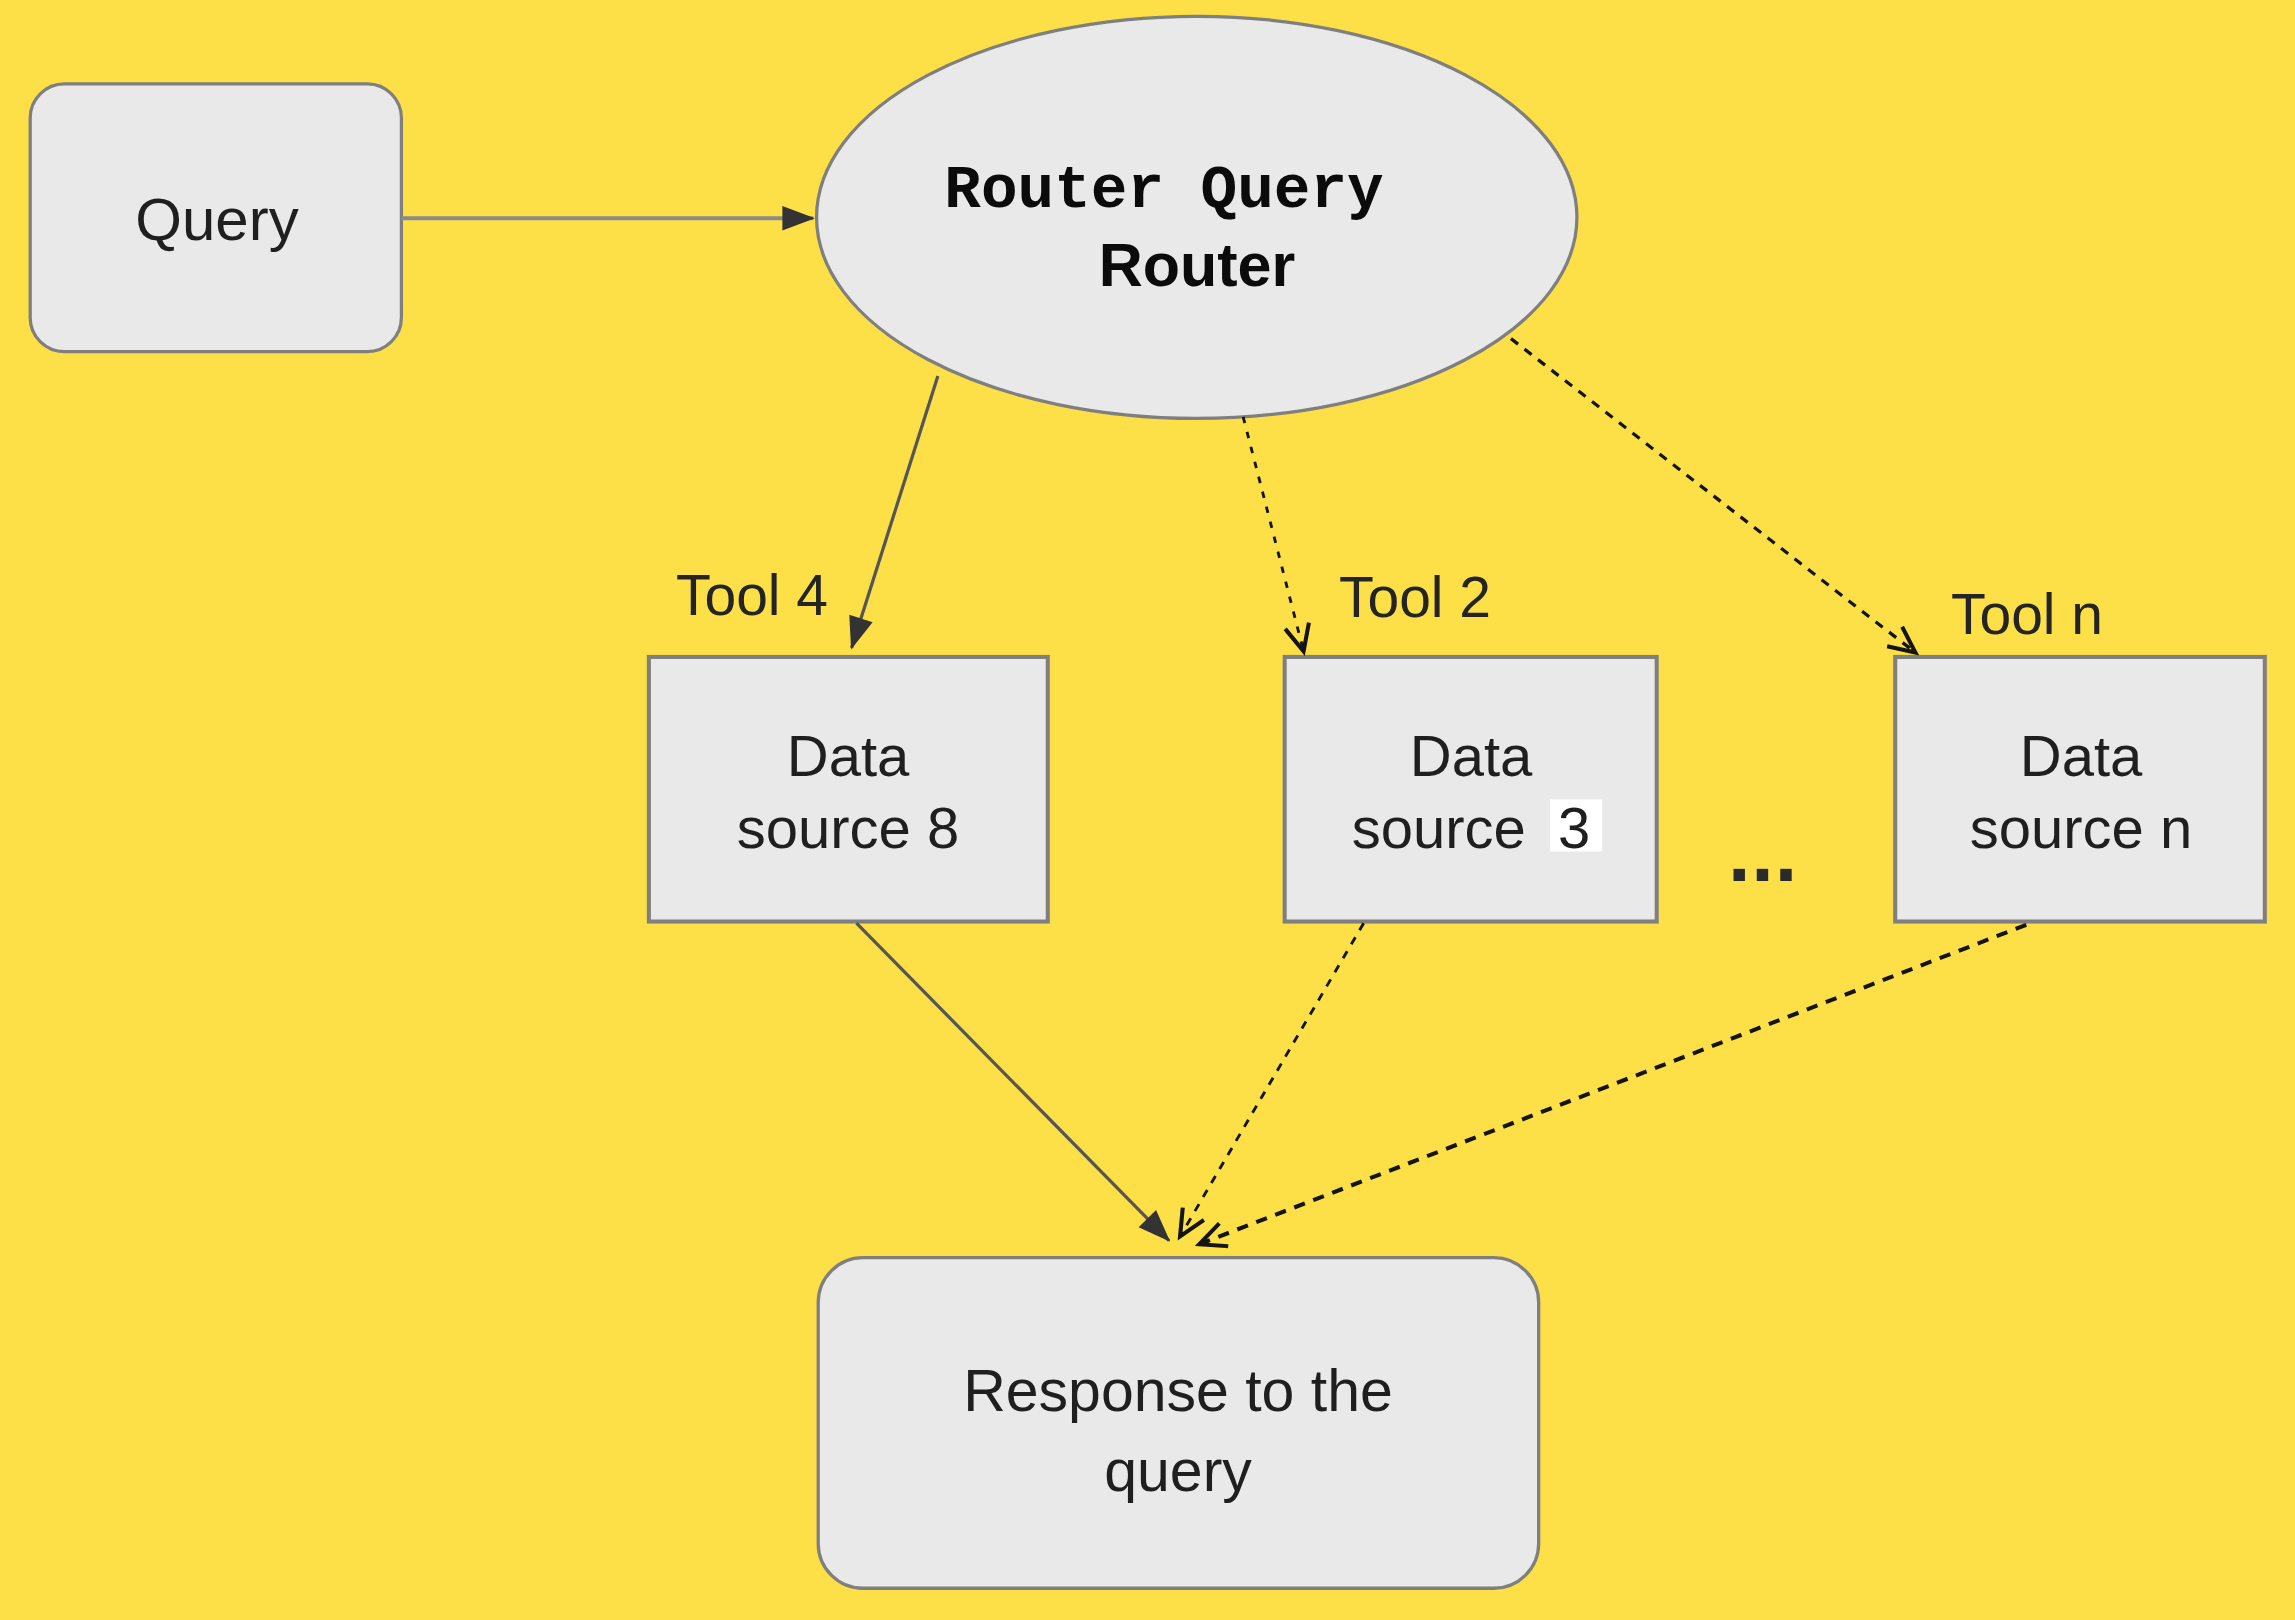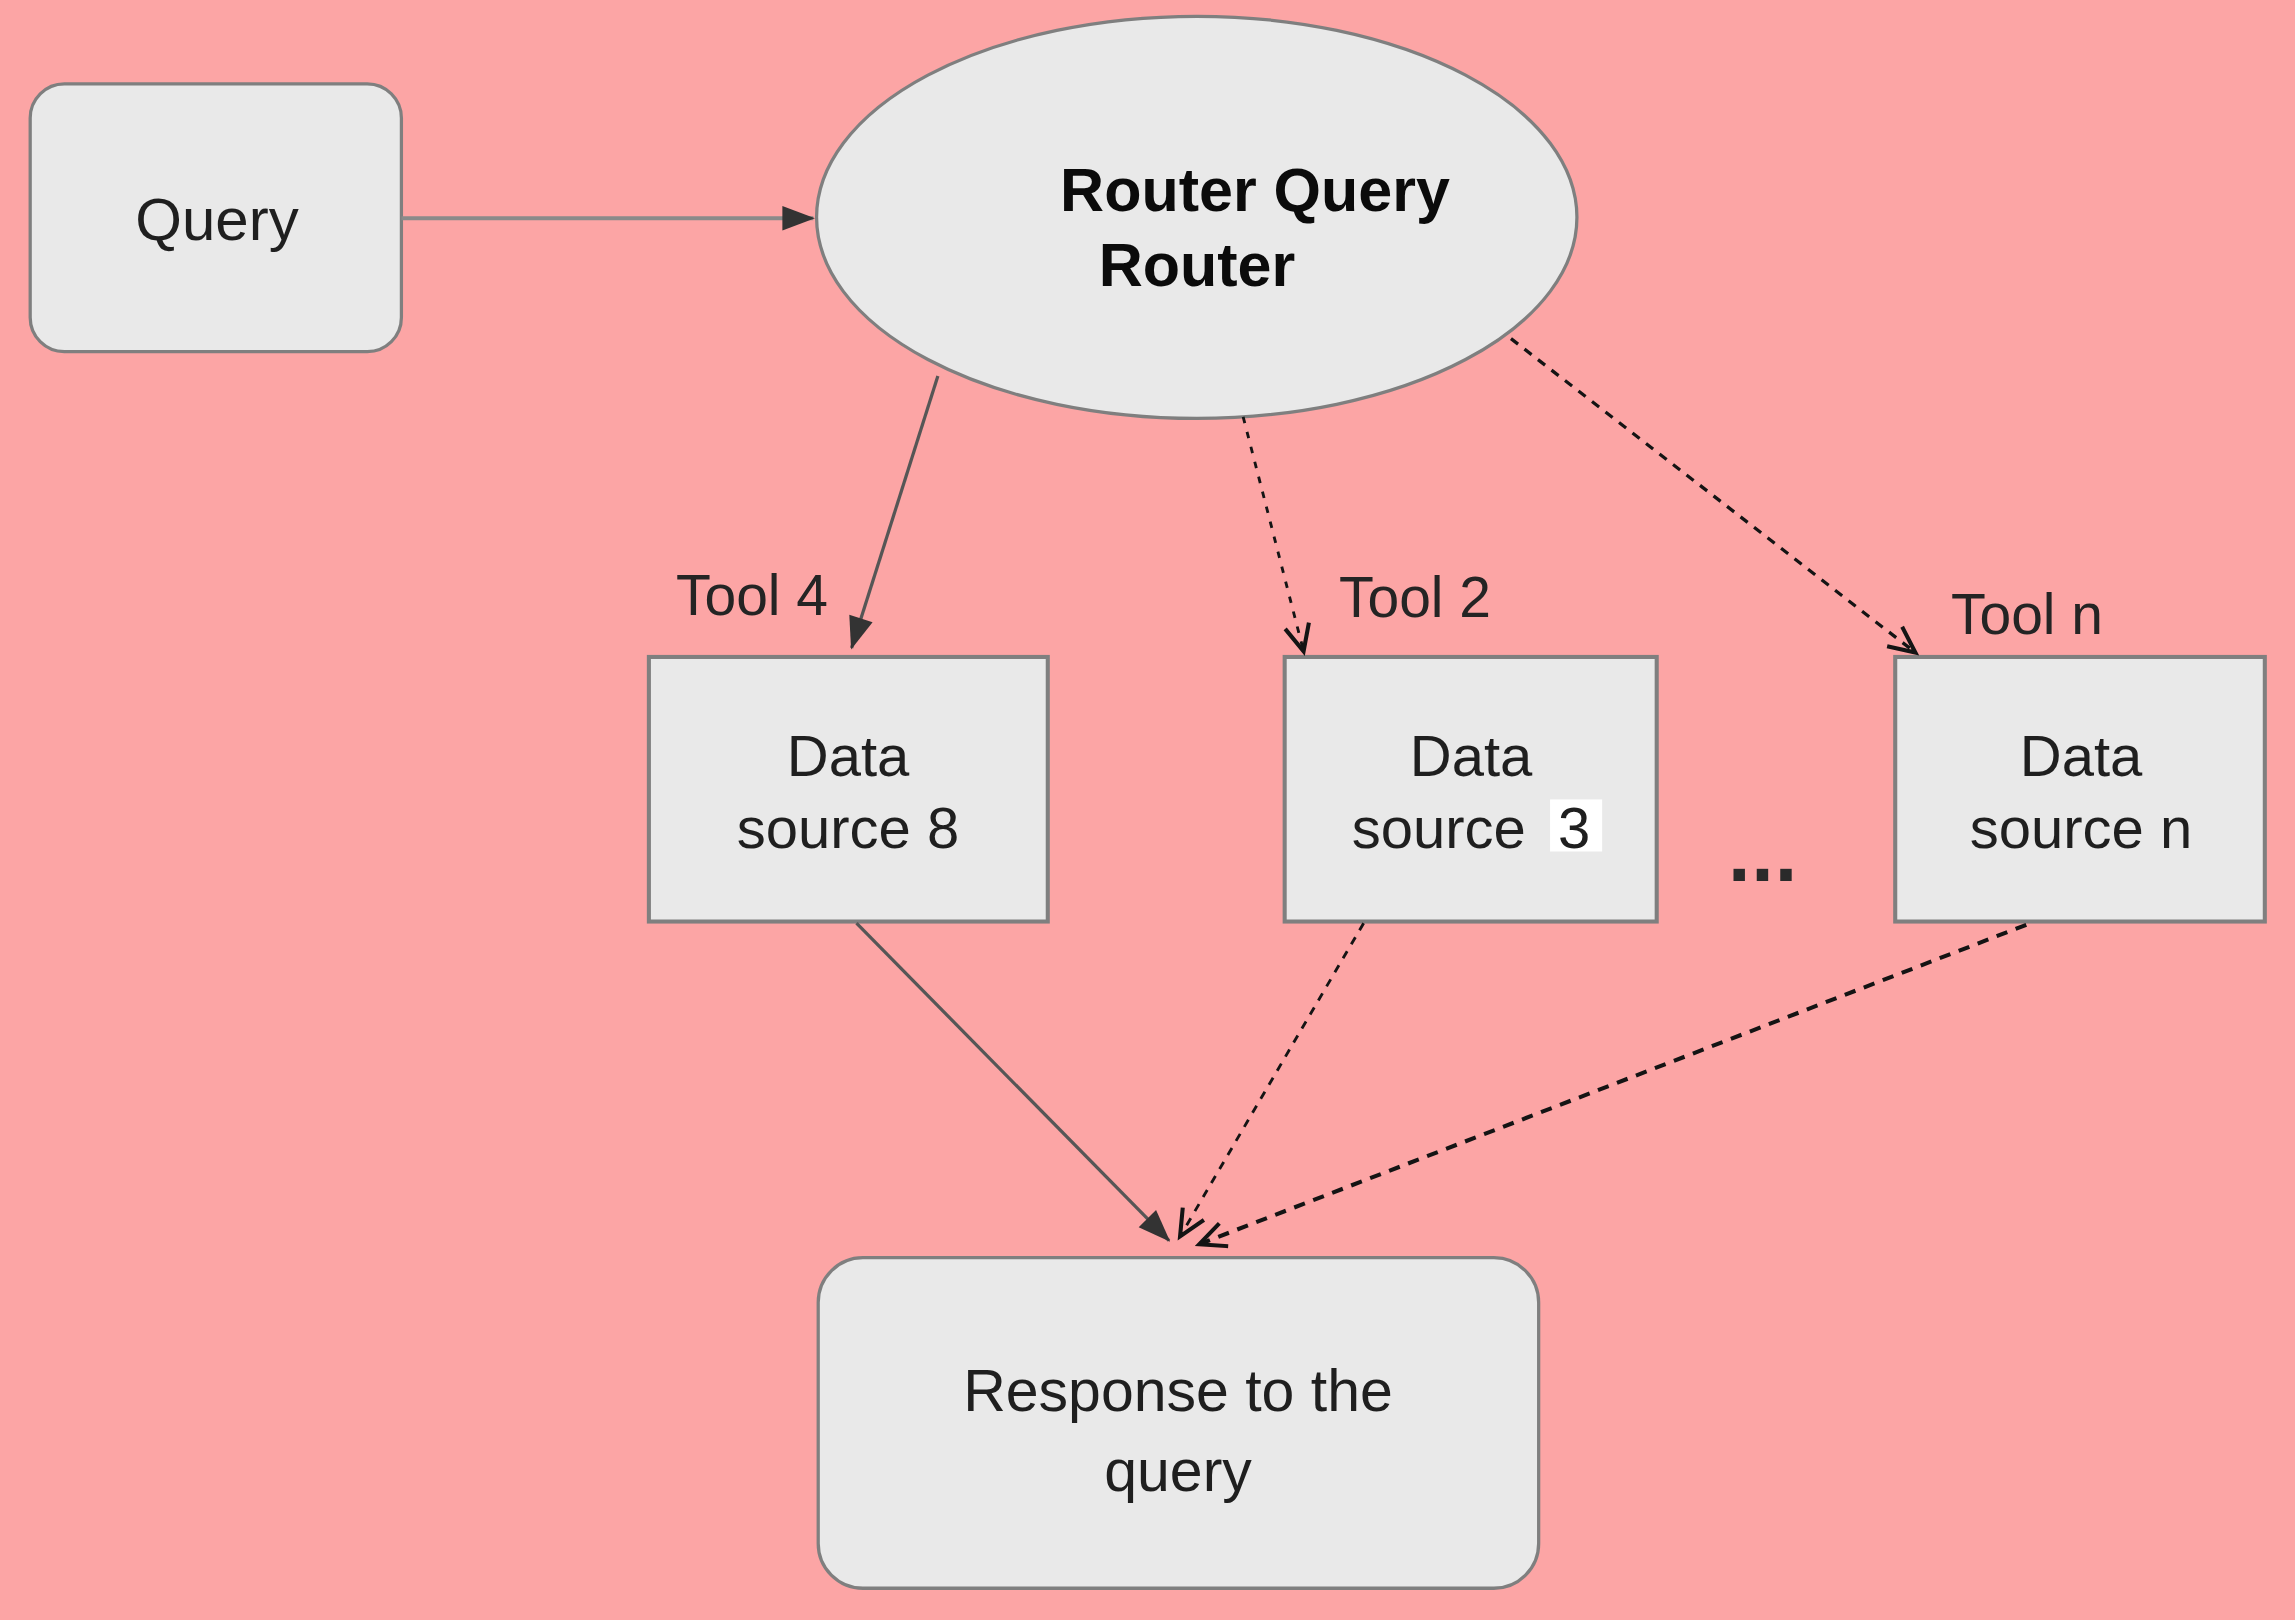--- a/index.html
+++ b/index.html
@@ -1,19 +1,19 @@
 <!DOCTYPE html>
 <html style="font-size:13px"><head>
 <meta charset="utf-8">
 <style>
   html,body{margin:0;padding:0;background:#ffffff;}
   .canvas{
     position:relative;
     width:2295px;height:1620px;
-    background:#fca5a5;
+    background:#fde047;
     overflow:hidden;
     font-family:"Liberation Sans","DejaVu Sans",sans-serif;
   }
   .canvas svg{position:absolute;left:0;top:0;}
   .lbl{
     position:absolute;
     transform:translate(-50%,-50%);
     font-size:58px;
     line-height:1;
     color:#1f1f1f;
@@ -53,21 +53,21 @@
     <line x1="1152" y1="462" x2="1046" y2="796" stroke-width="4" marker-end="url(#mSolid)" stroke="#565656"></line>
     <line x1="1527" y1="512" x2="1601" y2="799" stroke-width="3.5" stroke-dasharray="8 11" marker-end="url(#mOpen)" stroke="#141414"></line>
     <line x1="1856" y1="416" x2="2352" y2="801" stroke-width="4" stroke-dasharray="11 10" marker-end="url(#mOpen)" stroke="#141414"></line>
     <line x1="1052" y1="1134" x2="1436" y2="1524" stroke-width="4" marker-end="url(#mSolid)" stroke="#565656"></line>
     <line x1="1675" y1="1134" x2="1450" y2="1518" stroke-width="3.5" stroke-dasharray="10 10" marker-end="url(#mOpen)" stroke="#141414"></line>
     <line x1="2489" y1="1136" x2="1474" y2="1528" stroke-width="5" stroke-dasharray="14 11" marker-end="url(#mOpen)" stroke="#141414"></line>
   </svg>
 
   <div class="lbl lbl-query" style="left:217px;top:220px;">Query</div>
 
-  <div class="lbl lbl-router" style="left:1255px;top:190px;">Router Query</div>
+  <div class="lbl lbl-router" style="left:1164px;top:190px;font-family:Liberation Mono, monospace;">Router Query</div>
   <div class="lbl lbl-router" style="left:1197px;top:265px;">Router</div>
 
   <div class="lbl lbl-tool" style="left:752px;top:595px;">Tool 4</div>
   <div class="lbl lbl-tool" style="left:1415px;top:597px;">Tool 2</div>
   <div class="lbl lbl-tool" style="left:2027px;top:597px;margin-top:17px;">Tool n</div>
 
   <div class="lbl" style="left:848px;top:756px;">Data</div>
   <div class="lbl" style="left:848px;top:828px;">source 8</div>
 
   <div class="lbl" style="left:1471px;top:756px;">Data</div>

